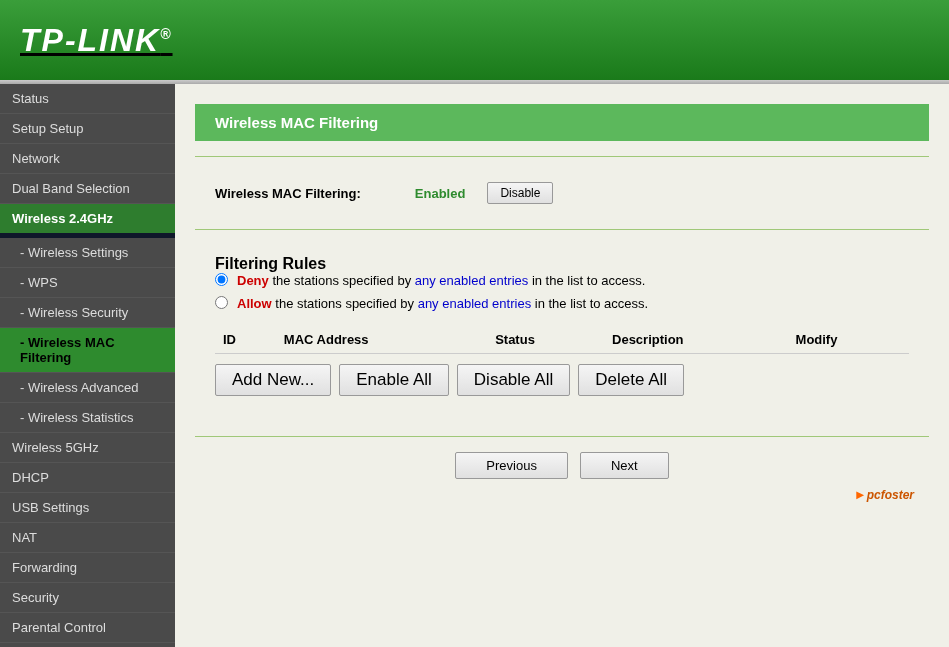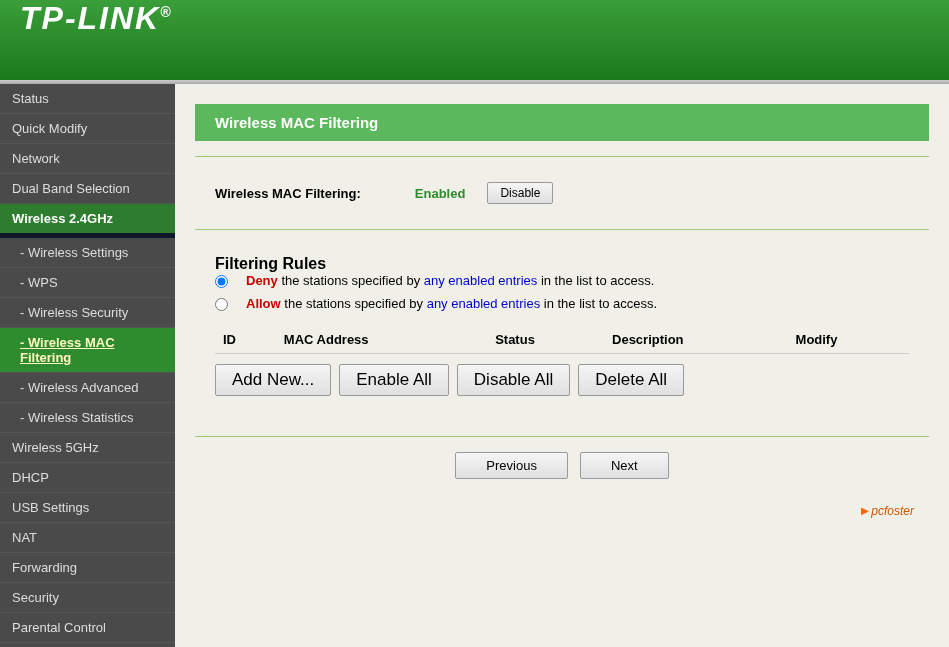--- a/index.html
+++ b/index.html
@@ -3,22 +3,24 @@
   <meta charset="utf-8">
   <style>
     * { margin: 0; padding: 0; box-sizing: border-box; }
     body { font-family: Arial, sans-serif; font-size: 13px; background: #fff; width: 949px; height: 647px; overflow: hidden; display: flex; flex-direction: column; }
 
     
     #header {
       background: linear-gradient(to bottom, #3a9e3a, #1a7a1a);
       height: 80px;
       display: flex;
+      align-items: center;
       padding: 0 20px;
       flex-shrink: 0;
+      text-decoration: underline;
     }
     #logo {
       color: white;
       font-size: 32px;
       font-weight: bold;
       letter-spacing: 2px;
       font-style: italic;
     }
     #logo span { color: white; }
 
@@ -52,23 +54,22 @@
       display: block;
       padding: 7px 12px;
       color: #ddd;
       cursor: pointer;
       font-size: 13px;
       border-bottom: 1px solid #555;
       text-decoration: none;
     }
     .sidebar-item.active {
       background: #2e8b2e;
-      color: #fef9c3;
-      font-weight: bold;
-      text-decoration: underline;
+      color: #000000;
+      font-weight: bold;
     }
     .sidebar-item.sub { padding-left: 20px; }
 
     
     #content {
       flex: 1;
       background: #f0f0e8;
       overflow-y: auto;
       padding: 0;
     }
@@ -126,22 +127,22 @@
     
     #filtering-rules {
       padding: 10px 20px;
     }
     #filtering-rules h3 {
       font-size: 16px;
       font-weight: bold;
     }
     .radio-row {
       display: flex;
-      align-items: flex-end;
-      gap: 18px;
+      align-items: flex-start;
+      gap: 9px;
       margin-bottom: 8px;
       font-size: 13px;
     }
     .radio-row input[type="radio"] { cursor: pointer; }
     .deny-text { color: #cc0000; font-weight: bold; }
     .allow-text { color: #cc0000; font-weight: bold; }
     .by-text { color: #0000cc; }
 
     
     #mac-table {
@@ -193,25 +194,26 @@
       border-radius: 2px;
     }
 
     
     #footer-area {
       position: relative;
       height: 30px;
     }
     #watermark {
       position: absolute;
-      bottom: 6px;
+      bottom: 22px;
       right: 15px;
       font-size: 12px;
       color: #cc6600;
       font-style: italic;
+      font-weight: bold;
     }
 
     
     .sidebar-section-header {
       background: #2e7d2e;
       color: white;
       font-weight: bold;
       padding: 7px 12px;
       font-size: 13px;
       border-bottom: 5px solid #0f172a;
@@ -224,21 +226,21 @@
   <div id="logo">
     <span>TP-LINK</span><sup style="font-size:14px; vertical-align:super;">®</sup>
   </div>
 </div>
 <div id="header-border"></div>
 
 <div id="main-layout">
 
   <div id="sidebar">
   <div class="sidebar-item">Status</div>
-      <div class="sidebar-item">Quick Modify</div>
+      <div class="sidebar-item">Setup Setup</div>
       <div class="sidebar-item">Network</div>
       <div class="sidebar-item">Dual Band Selection</div>
       <div class="sidebar-item sidebar-section-header">Wireless 2.4GHz</div>
       <div class="sidebar-item sub">- Wireless Settings</div>
       <div class="sidebar-item sub">- WPS</div>
       <div class="sidebar-item sub">- Wireless Security</div>
       <div class="sidebar-item sub active">- Wireless MAC Filtering</div>
       <div class="sidebar-item sub">- Wireless Advanced</div>
       <div class="sidebar-item sub">- Wireless Statistics</div>
       <div class="sidebar-item">Wireless 5GHz</div>

